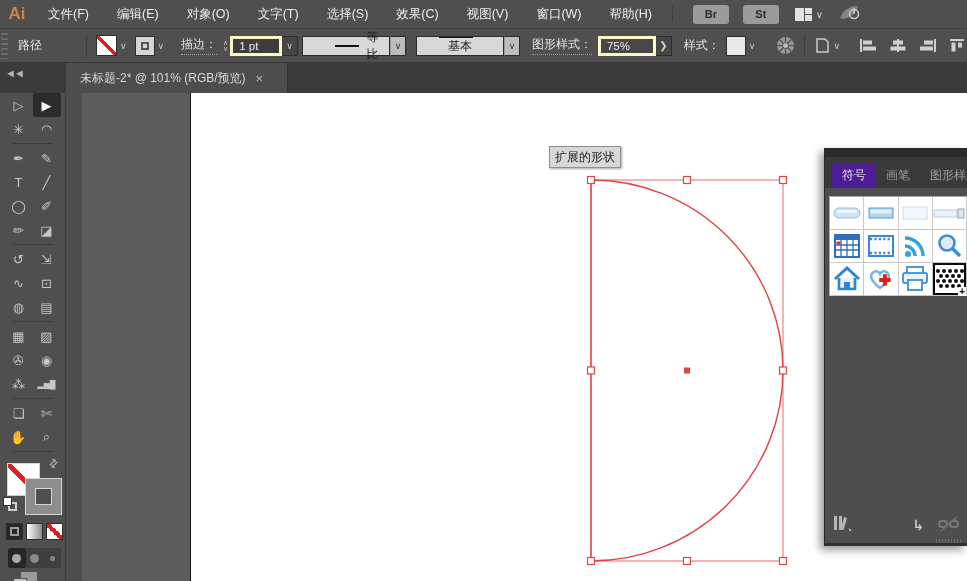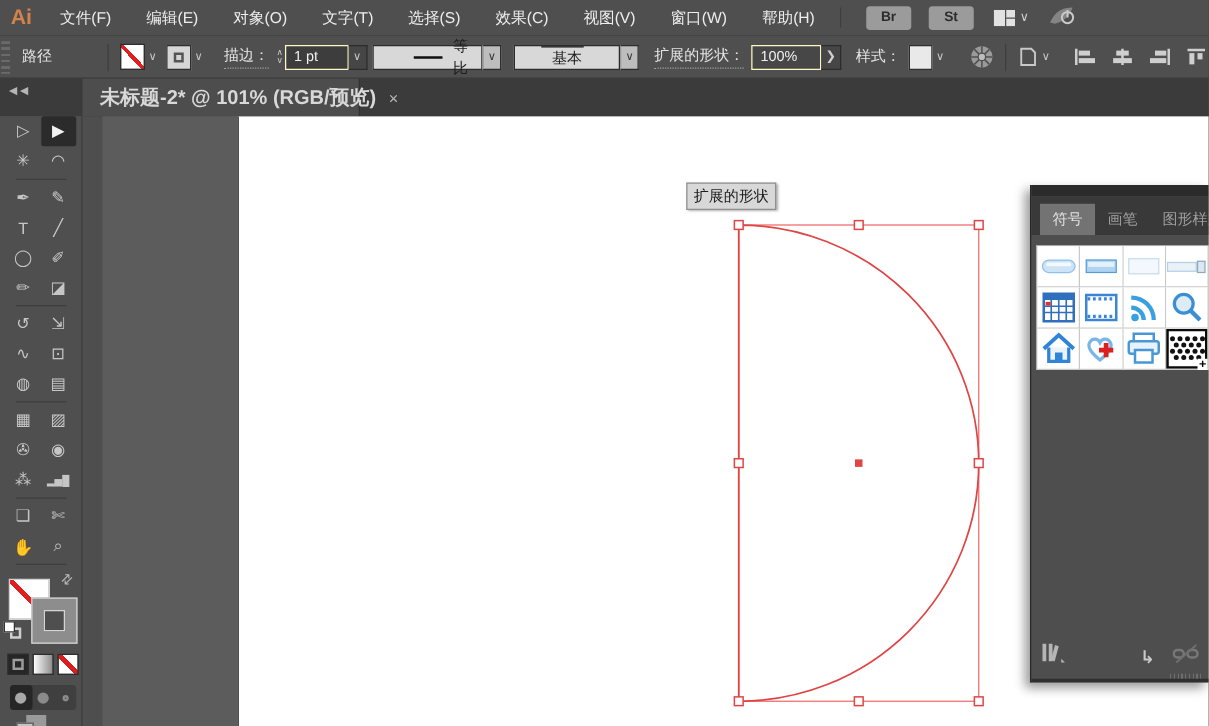--- a/index.html
+++ b/index.html
@@ -24,35 +24,35 @@
   .grip-v{width:7px;height:26px;margin-left:1px;background:repeating-linear-gradient(to bottom,#6a6a6a 0 2px,transparent 2px 5px);}
   .cb-label{font-size:12px;color:#e3e3e3;white-space:nowrap;}
   .cb-label.link{border-bottom:1px dotted #9f9f9f;padding-bottom:1px;}
   .cb-sep{width:1px;height:22px;background:#3e3e3e;margin:0 9px;}
   .swatch-none{width:21px;height:21px;background:linear-gradient(to top right,#fff 44%,#e02020 44%,#e02020 56%,#fff 56%);border:1px solid #2e2e2e;}
   .small-drop{font-size:9px;color:#c9c9c9;margin:0 3px 0 3px;}
   .sq-dot-btn{width:20px;height:20px;background:#d6d6d6;border:1px solid #2e2e2e;display:flex;align-items:center;justify-content:center;}
   .sq-dot-btn .dot{width:8px;height:8px;border:2px solid #555;}
   .stepper{display:flex;flex-direction:column;justify-content:center;line-height:6px;margin:0 2px 0 6px;}
   .stepper span{font-size:7px;color:#c9c9c9;}
-  .field{height:20px;background:#3d3d3d;border:1px solid #fef9c3;color:#f0f0f0;font-size:11.5px;display:flex;align-items:center;padding:0 6px;}
+  .field{height:20px;background:#3d3d3d;border:3px solid #fef9c3;color:#f0f0f0;font-size:11.5px;display:flex;align-items:center;padding:0 6px;}
   .drop-btn{width:16px;height:20px;background:#464646;border:1px solid #2c2c2c;border-left:none;display:flex;align-items:center;justify-content:center;}
   .profile{height:20px;background:#d8d8d8;border:1px solid #2c2c2c;display:flex;align-items:center;padding:0 6px;color:#1c1c1c;font-size:12px;}
   .profile .pline{width:34px;height:2px;background:#111;margin-right:8px;}
   .profile-chev{width:16px;height:20px;background:#bdbdbd;border:1px solid #2c2c2c;border-left:1px solid #9a9a9a;display:flex;align-items:center;justify-content:center;color:#333;font-size:9px;}
   .next-btn{width:16px;height:20px;background:#464646;border:1px solid #2c2c2c;border-left:none;color:#d0d0d0;font-size:10px;display:flex;align-items:center;justify-content:center;}
   .style-swatch{width:20px;height:20px;background:#e9e9e9;border:1px solid #2e2e2e;}
   .icon-btn{display:flex;align-items:center;justify-content:center;}
 
   
   .tabrow{position:absolute;left:0;top:63px;width:967px;height:30px;background:#3b3b3b;}
   .collapse{position:absolute;left:5px;top:4px;font-size:11px;color:#b5b5b5;letter-spacing:-2px;}
   .doctab{position:absolute;left:66px;top:0;height:30px;width:222px;background:#4d4d4d;border-right:1px solid #323232;
           display:flex;align-items:center;padding:0 10px 0 14px;}
-  .doctab .title{font-size:16px;color:#d8d8d8;white-space:nowrap;font-weight:bold;}
+  .doctab .title{font-size:12px;color:#d8d8d8;white-space:nowrap;}
   .doctab .close{margin-left:10px;color:#b9b9b9;font-size:13px;}
 
   
   .toolbar{position:absolute;left:0;top:93px;width:66px;height:488px;background:#4f4f4f;border-right:1px solid #3c3c3c;}
   .toolgrid{display:grid;grid-template-columns:28px 28px;justify-content:center;}
   .tool{height:24px;display:flex;align-items:center;justify-content:center;font-size:13px;color:#c6c6c6;}
   .tool.active{background:#2b2b2b;color:#f2f2f2;border-radius:2px;}
   .tool.small{font-size:8px;letter-spacing:0;}
   .tsep{grid-column:1/3;height:5px;position:relative;}
   .tsep::after{content:"";position:absolute;left:8px;right:8px;top:2px;height:1px;background:#3e3e3e;}
@@ -87,21 +87,21 @@
            box-shadow:1px 1px 2px rgba(0,0,0,.35);display:flex;align-items:center;justify-content:center;
            font-size:12px;color:#1c1c1c;z-index:3;}
   .sel-svg{position:absolute;left:0;top:0;z-index:2;pointer-events:none;}
 
   
   .panel{position:absolute;left:824px;top:148px;width:143px;height:398px;background:#4e4e4e;z-index:5;
          border-left:1px solid #282828;box-shadow:-4px 4px 8px rgba(0,0,0,.4);overflow:hidden;}
   .panel .dragbar{height:9px;background:#2b2b2b;}
   .panel .ptabs{height:31px;background:#393939;display:flex;align-items:flex-end;padding-left:7px;white-space:nowrap;overflow:hidden;}
   .ptab{font-size:12px;color:#9e9e9e;padding:6px 10px 7px;line-height:1;}
-  .ptab.active{background:#737373;color:#e2e2e2;}
+  .ptab.active{background:#4c1d95;color:#e2e2e2;}
   .symgrid{position:absolute;left:4px;top:48px;width:139px;height:100px;background:#fff;border:1px solid #a9a9a9;
            display:grid;grid-template-columns:repeat(4,1fr);grid-template-rows:repeat(3,1fr);}
   .symcell{border-right:1px solid #c9c9c9;border-bottom:1px solid #c9c9c9;display:flex;align-items:center;justify-content:center;position:relative;background:#fff;}
   .symcell.selected{box-shadow:inset 0 0 0 2px #0a0a0a;}
   .symcell .plus{position:absolute;right:0;bottom:-1px;font-size:10px;font-weight:bold;color:#000;background:#fff;line-height:9px;padding:0 1px;}
   .pfooter{position:absolute;left:0;bottom:8px;width:143px;height:26px;display:flex;align-items:center;padding:0 8px;}
   .pfooter .spacer{flex:1;}
   .place-arrow{color:#c9c9c9;font-size:14px;font-weight:bold;margin-right:14px;}
   .pgrip{position:absolute;right:5px;bottom:1px;width:26px;height:6px;
          background:repeating-linear-gradient(to right,#6e6e6e 0 1px,transparent 1px 3px);}
@@ -171,22 +171,22 @@
     <div class="profile-chev">
         <span>∨</span>
       </div>
     <div class="profile" style="margin-left:10px;width:88px;flex-direction:column;">
       <div class="pline"></div>
       <span>基本</span>
     </div>
     <div class="profile-chev">
         <span>∨</span>
       </div>
-    <span class="cb-label link" style="margin-left:12px;">扩展的形状：</span>
-    <div class="field" style="width:58px;margin-left:6px;background:#474747;">100%</div>
+    <span class="cb-label link" style="margin-left:12px;">图形样式：</span>
+    <div class="field" style="width:58px;margin-left:6px;background:#474747;">75%</div>
     <div class="next-btn">❯</div>
     <span class="cb-label" style="margin-left:12px;text-align:right;">样式：</span>
     <div class="style-swatch" style="margin-left:6px;"></div>
     <span class="small-drop">∨</span>
     <div class="icon-btn" style="margin-left:18px;">
       <svg width="19" height="19">
         <circle cx="9.5" cy="9.5" r="8.5" fill="#9a9a9a"></circle>
         <g stroke="#4f4f4f" stroke-width="1.2">
           <line x1="9.5" y1="1" x2="9.5" y2="18"></line>
             <line x1="1" y1="9.5" x2="18" y2="9.5"></line>

